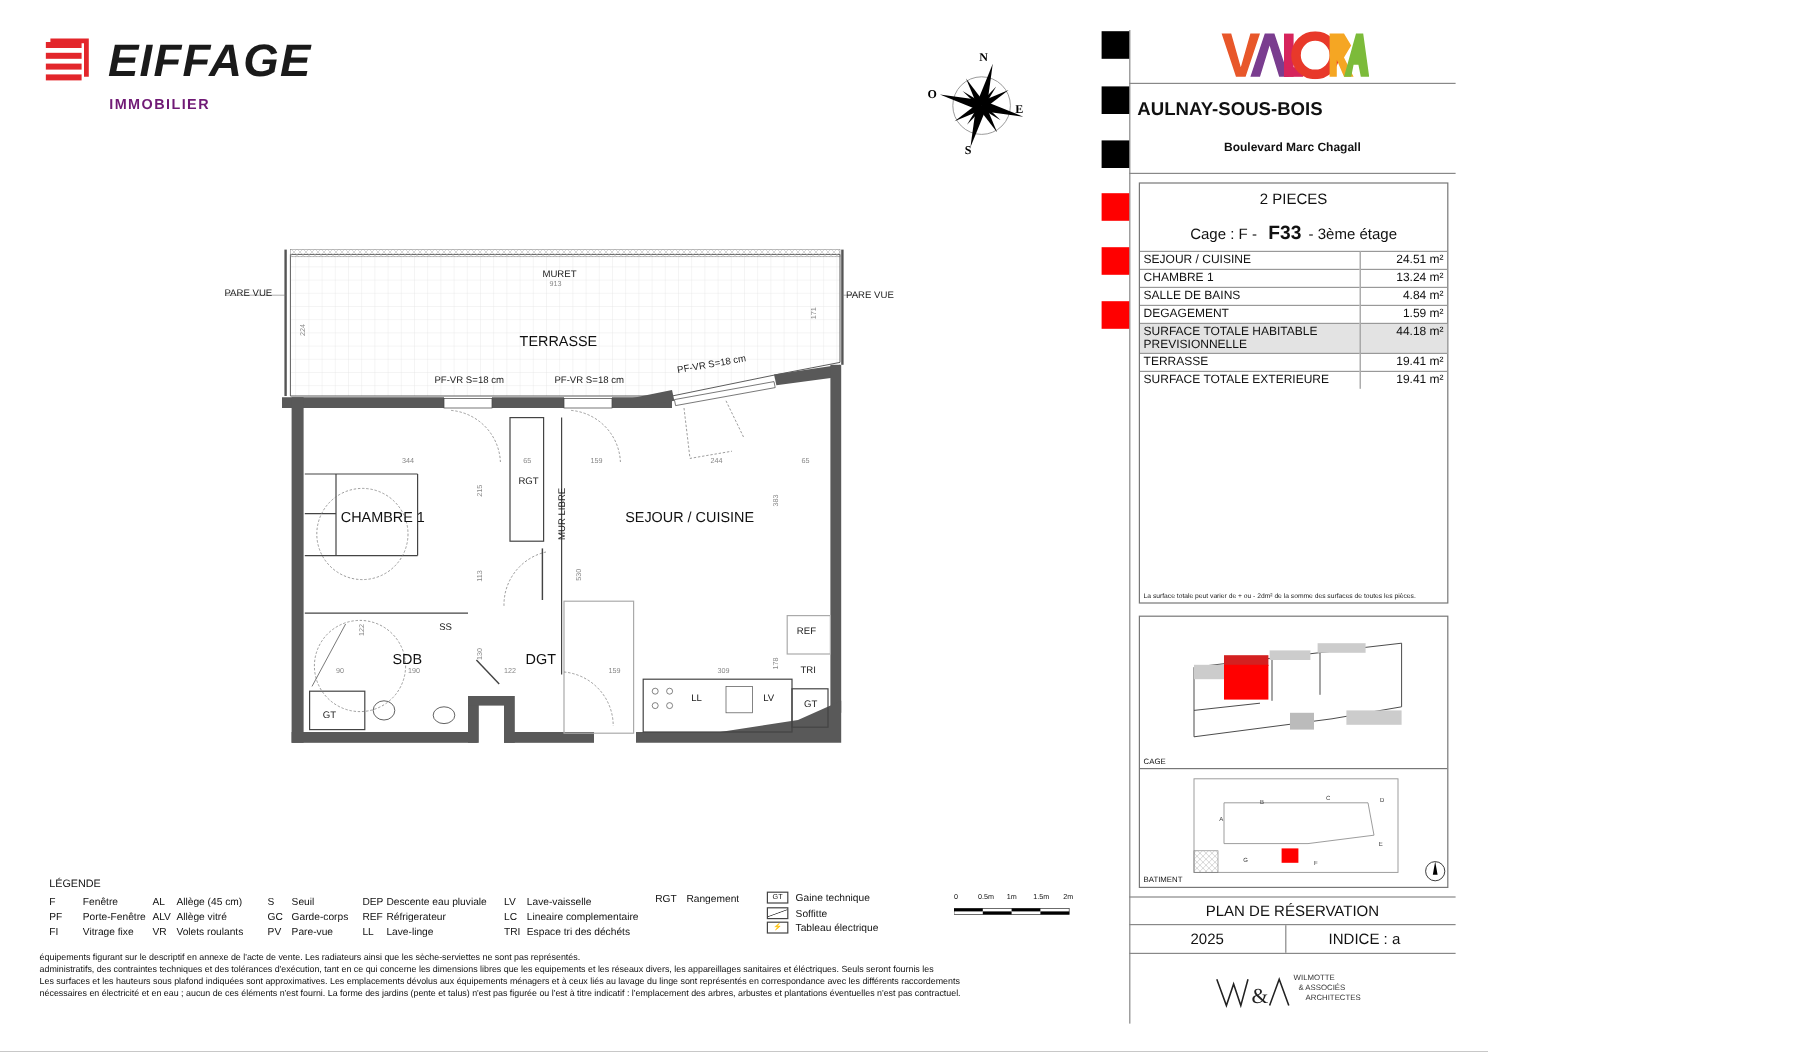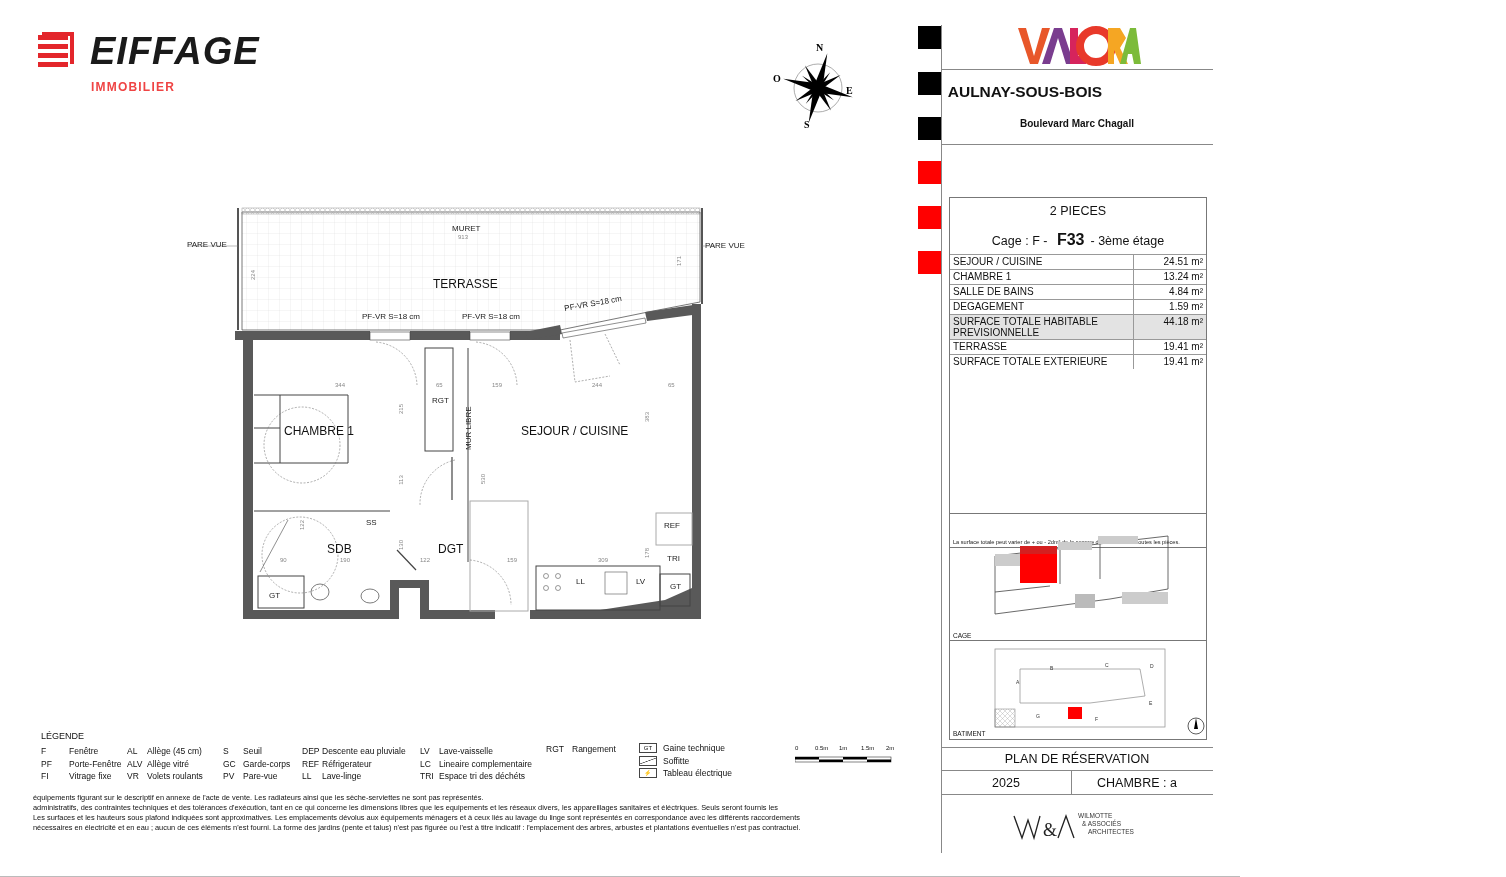--- a/index.html
+++ b/index.html
@@ -1,21 +1,21 @@
 <!DOCTYPE html>
 <html><head>
 <meta charset="utf-8">
 <style>
   html, body { margin:0; padding:0; background:#ffffff; }
   body { width:1506px; height:877px; position:relative; overflow:hidden; font-family:"Liberation Sans", sans-serif; color:#111; }
   .abs { position:absolute; }
   
   .eiffage-mark { left:38px; top:30px; width:40px; height:40px; }
   .eiffage-word { left:90px; top:30px; font-size:38px; font-weight:bold; font-style:italic; letter-spacing:1px; color:#1a1a1a; font-family:"Liberation Sans", sans-serif; }
-  .eiffage-sub { left:91px; top:80px; font-size:12px; font-weight:bold; letter-spacing:1.2px; color:#ef4444; }
+  .eiffage-sub { left:91px; top:80px; font-size:12px; font-weight:bold; letter-spacing:1.2px; color:#701a75; }
   
   .compass { left:770px; top:40px; width:90px; height:92px; }
   
   .plan { left:180px; top:200px; width:580px; height:430px; }
   .plan-label { position:absolute; font-size:12px; color:#111; white-space:nowrap; }
   .plan-small { position:absolute; font-size:8px; color:#222; white-space:nowrap; }
   .dim { position:absolute; font-size:6px; color:#888; white-space:nowrap; }
   
   .legend-title { left:41px; top:731px; font-size:9px; }
   .legend-grid { left:41px; top:746px; font-size:8.5px; }
@@ -26,21 +26,21 @@
   .notes p { margin:0; white-space:nowrap; }
   
   .scale { left:793px; top:745px; width:110px; height:25px; }
   
   .vline { left:941px; top:25px; width:1px; height:828px; background:#888; }
   .swatch { left:918px; width:23px; height:23px; }
   .hsep { left:941px; height:1px; background:#888; }
   .valora { left:1016px; top:26px; width:125px; height:40px; }
   .city { left:889px; top:83px; width:272px; text-align:center; font-size:15.5px; font-weight:bold; }
   .street { left:941px; top:118px; width:272px; text-align:center; font-size:10px; font-weight:bold; }
-  .surf-box { left:949px; top:152px; width:256px; height:349px; border:1px solid #777;margin-top:45px; }
+  .surf-box { left:949px; top:152px; width:256px; height:349px; border:1px solid #777; }
   .pieces { position:absolute; left:0; top:6px; width:100%; text-align:center; font-size:12.5px; }
   .cage-line { position:absolute; left:0; top:33px; width:100%; text-align:center; font-size:12.5px; }
   .cage-line .code { font-size:16px; font-weight:bold; margin:0 6px; }
   .surf-table { position:absolute; left:0; top:56px; width:256px; border-collapse:collapse; font-size:10px; }
   .surf-table td { border-top:1px solid #999; padding:1px 3px; height:12px; vertical-align:top; }
   .surf-table td.val { text-align:right; border-left:1px solid #999; width:66px; }
   .surf-table tr.total td { background:#e3e3e3; }
   .surf-note { position:absolute; left:3px; bottom:2px; font-size:5.6px; color:#222; white-space:nowrap; }
   .mini-box { left:949px; top:513px; width:256px; height:225px; border:1px solid #777; }
   .mini-sep { position:absolute; left:0; top:126px; width:100%; height:1px; background:#777; }
@@ -439,21 +439,21 @@
     <polygon points="246,77 248,88 244,88" fill="#000"></polygon>
   </svg>
   <div class="mini-label" style="left:3px;top:216px;">BATIMENT</div>
 </div>
 
 <div class="abs hsep" style="top:747px;width:272px;"></div>
 <div class="abs plan-res">PLAN DE RÉSERVATION</div>
 <div class="abs hsep" style="top:770px;width:272px;"></div>
 <div class="abs vsep-small"></div>
 <div class="abs year">2025</div>
-<div class="abs indice">CHAMBRE : a</div>
+<div class="abs indice">INDICE : a</div>
 <div class="abs hsep" style="top:794px;width:272px;"></div>
 
 <div class="abs wa-logo">
   <svg width="64" height="30" style="position:absolute;left:0;top:0">
     <path d="M2 4 L10 26 L16 8 L22 26 L28 4" fill="none" stroke="#222" stroke-width="1.3"></path>
     <text x="31" y="24" font-size="18" font-family="Liberation Serif, serif" fill="#222">&amp;</text>
     <path d="M46 26 L54 4 L62 26" fill="none" stroke="#222" stroke-width="1.3"></path>
   </svg>
   <div style="position:absolute;left:66px;top:0;font-size:6.5px;line-height:8px;color:#333;">
     <div>WILMOTTE</div>

